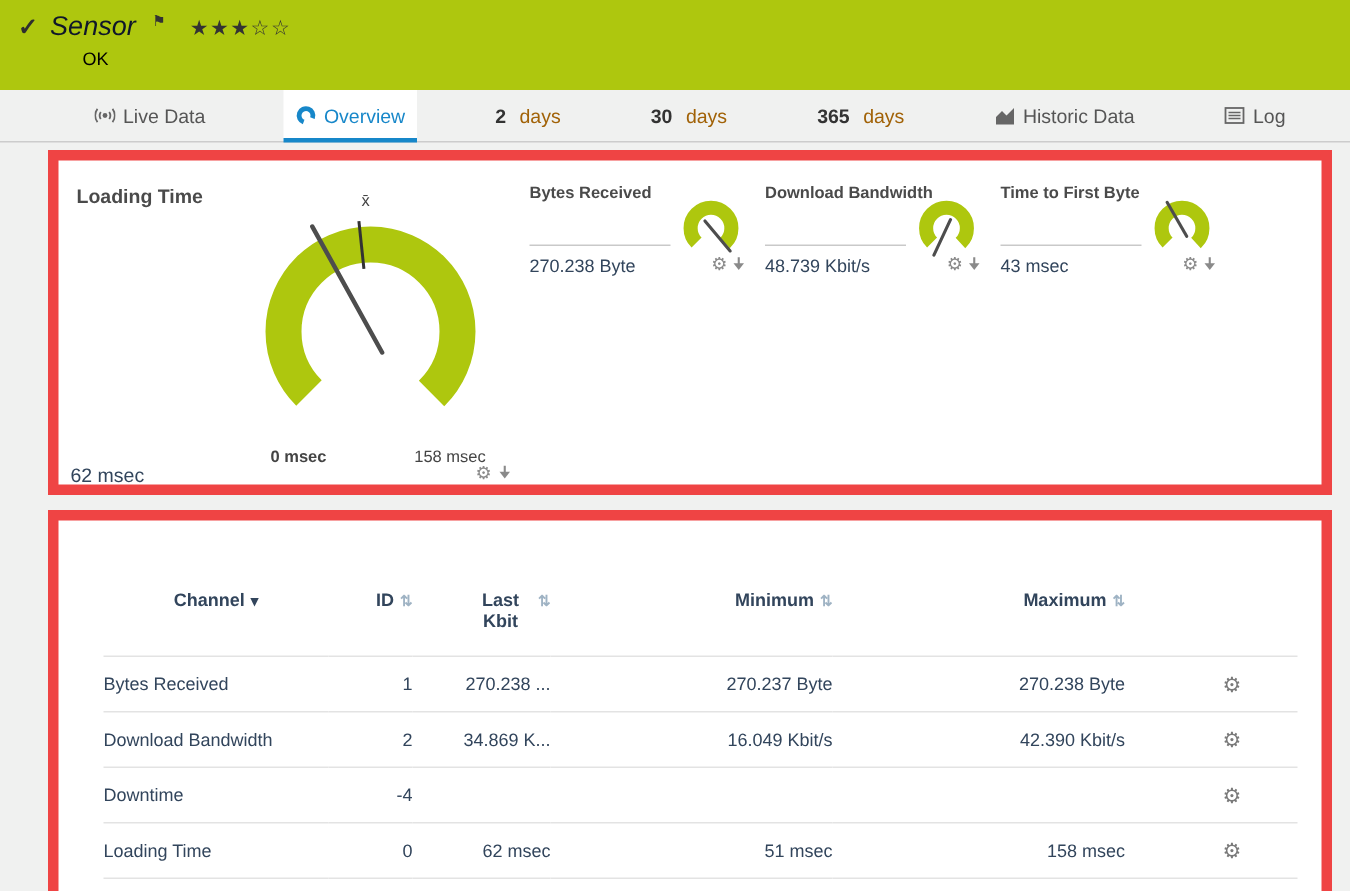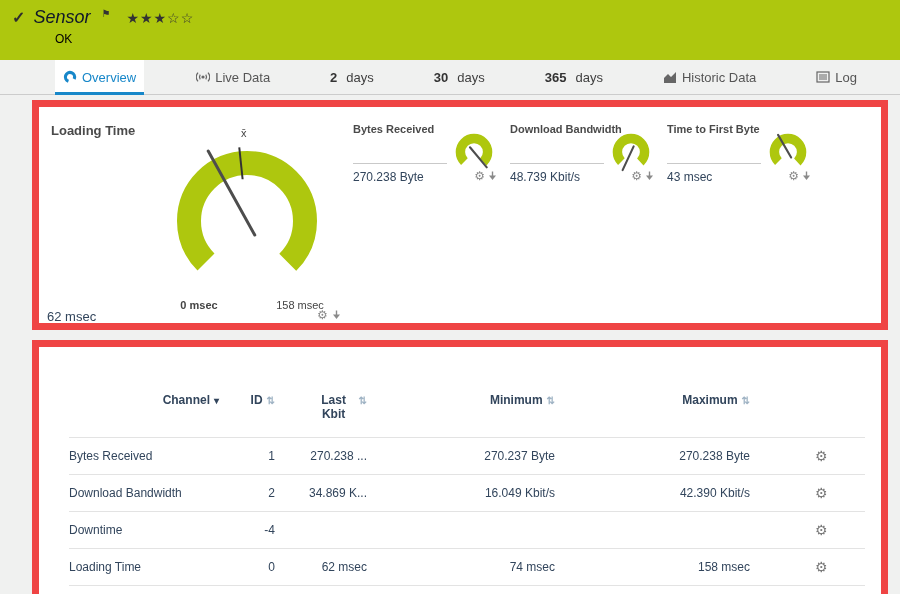--- a/index.html
+++ b/index.html
@@ -21,21 +21,21 @@
   .tabs { position:absolute; top:60px; left:0; right:0; height:35px;
     border-bottom:1px solid #cccccc; display:flex; align-items:stretch;
     padding-left:55px; gap:44px; }
   .tab { display:flex; align-items:center; gap:5px; font-size:13px; color:#555;
     padding:0 8px; cursor:pointer; position:relative; white-space:nowrap; }
   .tab .ticon { flex:0 0 auto; }
   .tab.active { background:#fff; color:#1787c9; }
   .tab.active::after { content:""; position:absolute; left:0; right:0; bottom:-1px;
     height:3px; background:#1787c9; }
   .tab .num { font-weight:bold; color:#333; margin-right:4px; }
-  .tab .word { color:#404040; }
+  .tab .word { color:#a16207; }
 
   
   .card { position:absolute; left:32px; width:856px; background:#fff; border:7px solid #ef4444; }
   .card1 { top:100px; height:230px; }
   .card2 { top:340px; height:280px; }
 
   
   .panel-title { position:absolute; left:12px; top:16px; font-size:13px; font-weight:bold; color:#4a4a4a; }
   .main-gauge-svg { position:absolute; left:118px; top:18px; }
   .scale-min { position:absolute; left:128px; top:192px; width:64px; text-align:center; font-size:11px; color:#444;font-weight:bold; }
@@ -51,21 +51,21 @@
     white-space:nowrap; padding-right:32px; }
   .mini-gauge { position:absolute; top:4px; right:2px; }
   .mini-rule { position:absolute; top:40px; left:0; width:94px; border-top:1px solid #c9c9c9; }
   .mini-value { position:absolute; left:0; top:47px; font-size:12px; color:#32455c; white-space:nowrap; }
   .mini-tools { position:absolute; right:2px; top:47px; display:flex; align-items:center; gap:3px; }
 
   
   .tbl { position:absolute; left:30px; top:40px; width:796px; border-collapse:collapse; table-layout:fixed; }
   .tbl th { font-size:12px; font-weight:bold; color:#32455c; text-align:right;
     vertical-align:top; padding:6px 0 16px 0; cursor:pointer; }
-  .tbl th.ch { text-align:right; }
+  .tbl th.ch { text-align:center; }
   .tbl td { font-size:12px; color:#32455c; text-align:right; padding:10px 0;
     border-top:1px solid #e3e3e3; white-space:nowrap; overflow:hidden; }
   .tbl td.ch { text-align:left; cursor:pointer; }
   .tbl td.gear { text-align:left; padding-left:65px; font-size:14px; color:#7a7a7a; cursor:pointer; }
   .caret { font-size:10px; color:#32455c; margin-left:4px; }
   .sort { font-size:10px; color:#9fb3c4; margin-left:4px; }
   .lastval-label { display:inline-block; width:42px; text-align:center; vertical-align:top; }
 </style>
 </head>
 <body>
@@ -76,35 +76,35 @@
     <div class="g-row">
       <span class="check">✓</span>
       <span class="kind">Sensor</span>
       <span class="flag">⚑</span>
       <span class="stars">★★★☆☆</span>
     </div>
     <div class="status-ok">OK</div>
   </div>
 
   <div class="tabs">
-    <div class="tab active">
-      <svg class="ticon" width="14" height="14" viewBox="0 0 14 14">
-        <circle cx="7" cy="7" r="4.6" fill="none" stroke="#1787c9" stroke-width="3.2" stroke-dasharray="21.7 7.2" transform="rotate(110 7 7)"></circle>
-      </svg>
-      <span>Overview</span>
-    </div>
     <div class="tab">
       <svg class="ticon" width="14" height="14" viewBox="0 0 14 14">
         <circle cx="7" cy="7" r="1.6" fill="#666"></circle>
         <path d="M4.2,4.6 A4.5,4.5 0 0 0 4.2,9.4" fill="none" stroke="#666" stroke-width="1.2"></path>
         <path d="M2,2.6 A7,7 0 0 0 2,11.4" fill="none" stroke="#666" stroke-width="1.2"></path>
         <path d="M9.8,4.6 A4.5,4.5 0 0 1 9.8,9.4" fill="none" stroke="#666" stroke-width="1.2"></path>
         <path d="M12,2.6 A7,7 0 0 1 12,11.4" fill="none" stroke="#666" stroke-width="1.2"></path>
       </svg>
       <span>Live Data</span>
+    </div>
+    <div class="tab active">
+      <svg class="ticon" width="14" height="14" viewBox="0 0 14 14">
+        <circle cx="7" cy="7" r="4.6" fill="none" stroke="#1787c9" stroke-width="3.2" stroke-dasharray="21.7 7.2" transform="rotate(110 7 7)"></circle>
+      </svg>
+      <span>Overview</span>
     </div>
     <div class="tab">
       <span class="num">2</span>
       <span class="word">days</span>
     </div>
     <div class="tab">
       <span class="num">30</span>
       <span class="word">days</span>
     </div>
     <div class="tab">
@@ -267,21 +267,21 @@
           <td>-4</td>
           <td></td>
           <td></td>
           <td></td>
           <td class="gear">⚙</td>
         </tr>
         <tr>
           <td class="ch">Loading Time</td>
           <td>0</td>
           <td>62 msec</td>
-          <td>74 msec</td>
+          <td>51 msec</td>
           <td>158 msec</td>
           <td class="gear">⚙</td>
         </tr>
         <tr>
           <td class="ch">Time to First Byte</td>
           <td>3</td>
           <td>43 msec</td>
           <td>34 msec</td>
           <td>125 msec</td>
           <td class="gear">⚙</td>

